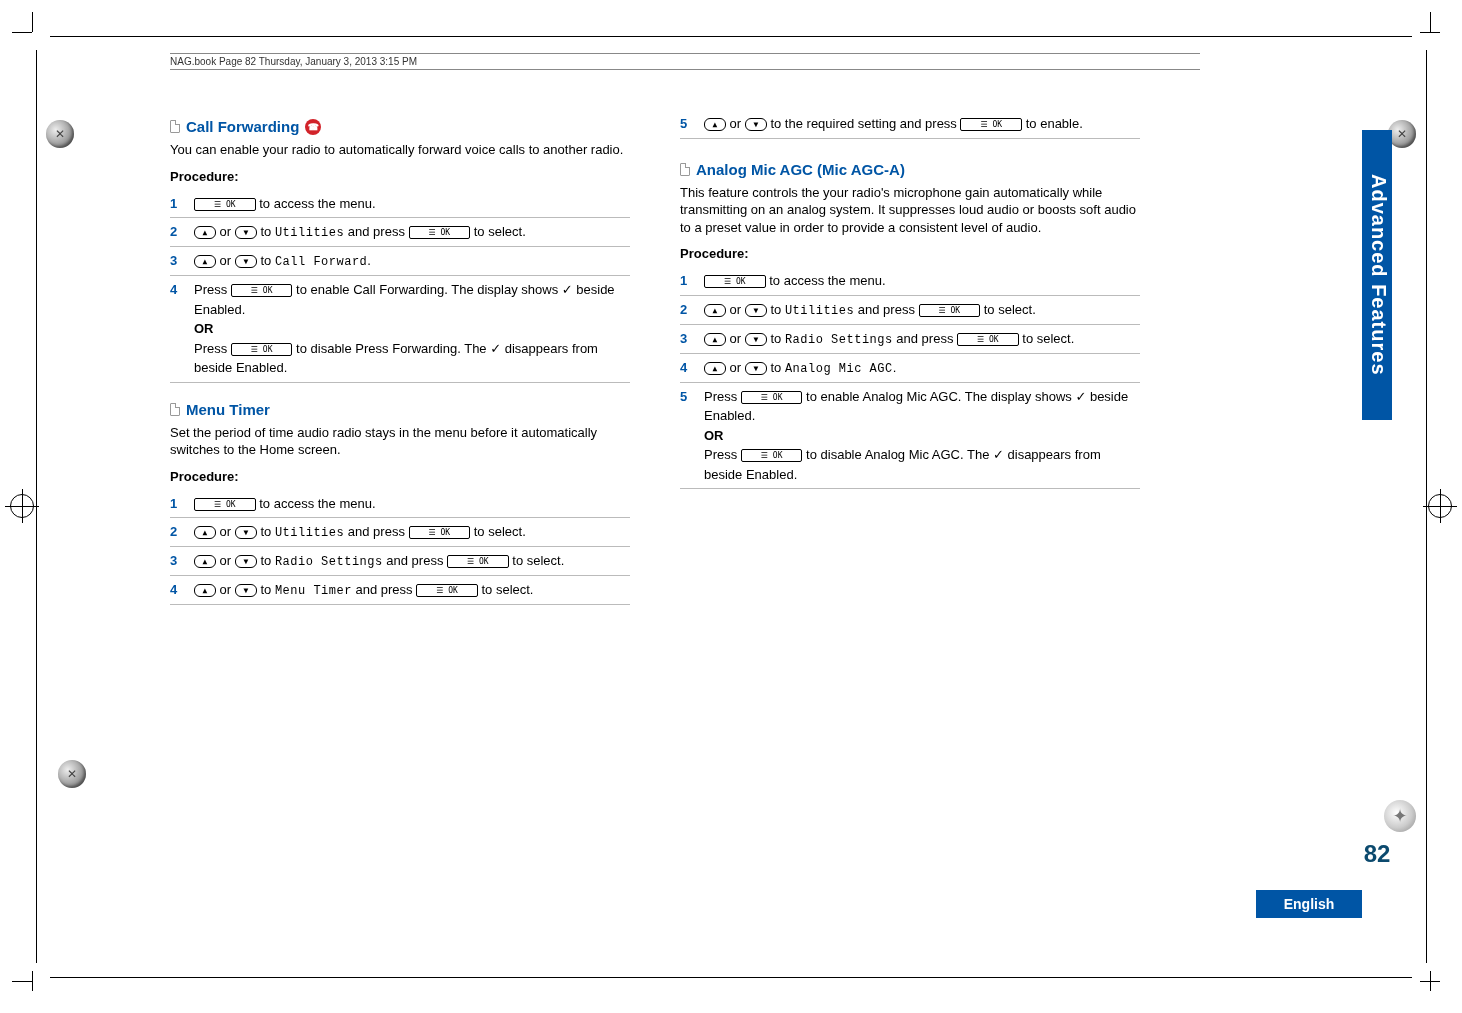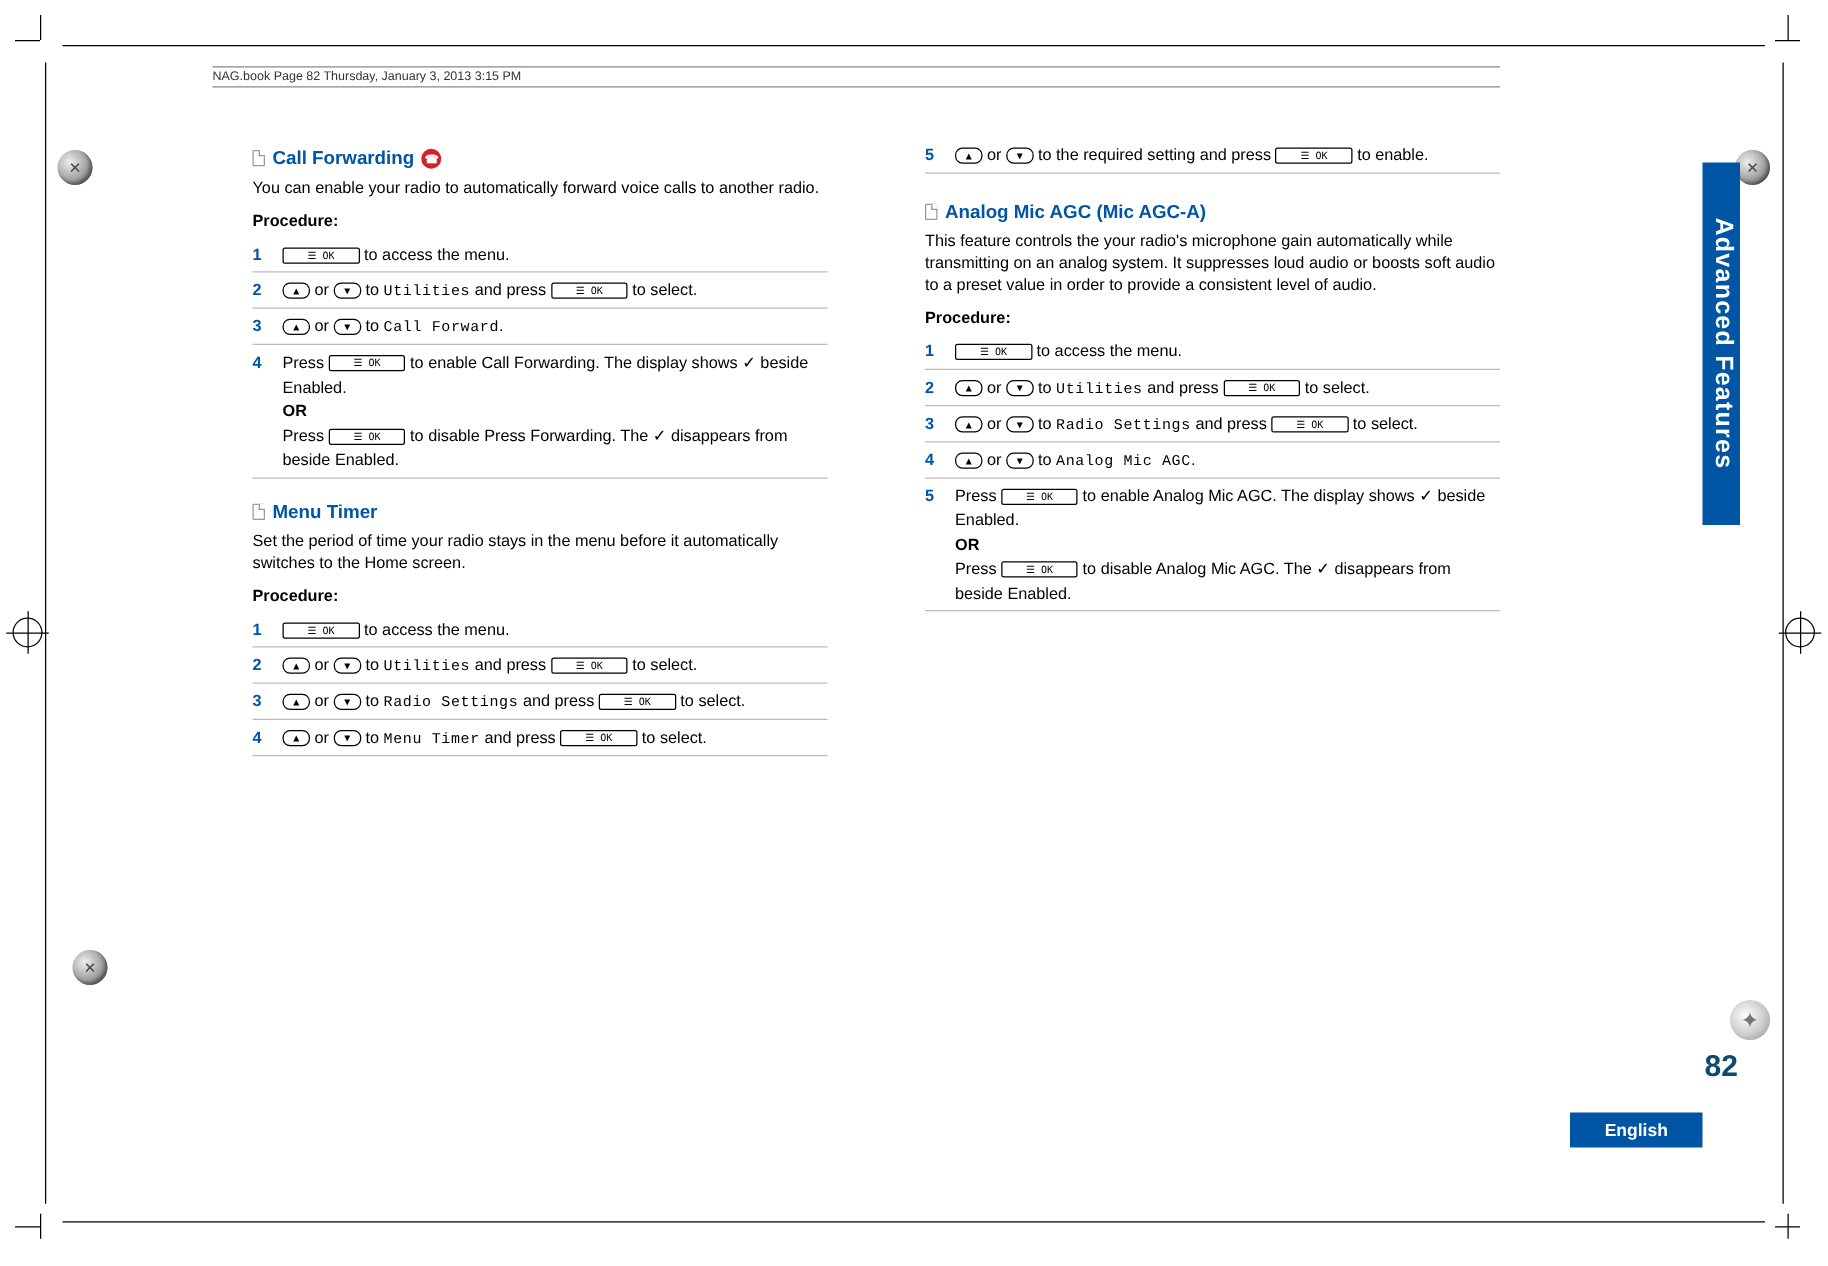--- a/index.html
+++ b/index.html
@@ -24,22 +24,21 @@
     font-size: 10px;
     color: #333;
     margin-bottom: 40px;
     border-bottom: 0.5px solid #888;
     padding-bottom: 2px;
     border-top: 0.5px solid #888;
     padding-top: 2px;
   }
   .columns {
     display: flex;
-    gap: 78px;
-    justify-content: flex-end;
+    gap: 50px;
   }
   .col { width: 460px; }
   h3.section {
     color: #0055a5;
     font-size: 15px;
     font-weight: bold;
     margin: 8px 0 6px 0;
     display: flex;
     align-items: center;
     gap: 6px;
@@ -269,21 +268,21 @@
           <span>Press </span><span class="btn-ok">☰ OK</span><span> to enable Call Forwarding. The display shows </span><span class="check">✓</span><span> beside Enabled.</span><br>
           <b>OR</b><br>
           <span>Press </span><span class="btn-ok">☰ OK</span><span> to disable Press Forwarding. The </span><span class="check">✓</span><span> disappears from beside Enabled.</span>
         </span>
       </div>
 
       <h3 class="section" style="margin-top:18px;">
         <span class="doc-icon"></span>
         <span>Menu Timer</span>
       </h3>
-      <p class="body">Set the period of time your radio stays in the menu before it automatically switches to the Home screen.</p>
+      <p class="body">Set the period of time audio radio stays in the menu before it automatically switches to the Home screen.</p>
       <p class="proc-label">Procedure:</p>
 
       <div class="step">
         <span class="step-num">1</span>
         <span class="step-body">
           <span class="btn-ok">☰ OK</span><span> to access the menu.</span>
         </span>
       </div>
       <div class="step">
         <span class="step-num">2</span>

